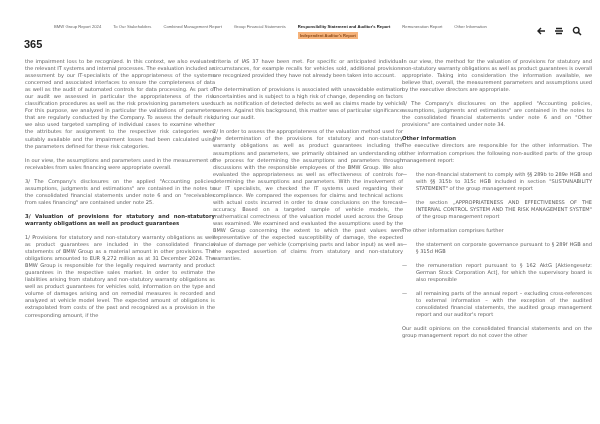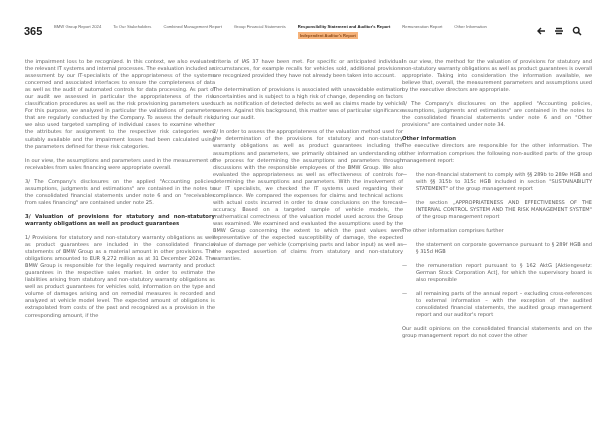--- a/index.html
+++ b/index.html
@@ -1,19 +1,19 @@
 <!DOCTYPE html>
 <html><head>
 <meta charset="utf-8">
 <style>
   html, body { margin: 0; padding: 0; background: #ffffff; }
   body { width: 600px; height: 424px; overflow: hidden; position: relative;
          font-family: "DejaVu Sans", sans-serif; color: #555; }
   .header { position: absolute; left: 0; top: 0; width: 600px; height: 48px; }
-  .page-num { position: absolute; left: 24px; top: 25px; font-family: "Liberation Sans", sans-serif;
+  .page-num { position: absolute; left: 24px; top: 38px; font-family: "Liberation Sans", sans-serif;
               font-weight: bold; font-size: 11px; color: #222; }
   .nav { position: absolute; left: 54px; top: 24px; display: flex; gap: 0; }
   .nav-item { font-family: "Liberation Sans", sans-serif; font-size: 4.2px; color: #666;
               margin-right: 12px; white-space: nowrap; cursor: pointer; position: relative; }
   .nav-item.active { color: #222; font-weight: bold; }
   .nav-sub { position: absolute; left: 0; top: 8px; background: #f5b27a; color: #8a4a1a;
              font-size: 4px; padding: 1px 2px; white-space: nowrap; font-weight: bold; }
   .icons { position: absolute; left: 536px; top: 21px; display: flex; gap: 8px; align-items: center; }
   .icon { width: 10px; height: 10px; display: inline-block; cursor: pointer; }
   .col { position: absolute; top: 58px; width: 190px; font-size: 5.05px; line-height: 7.05px;

